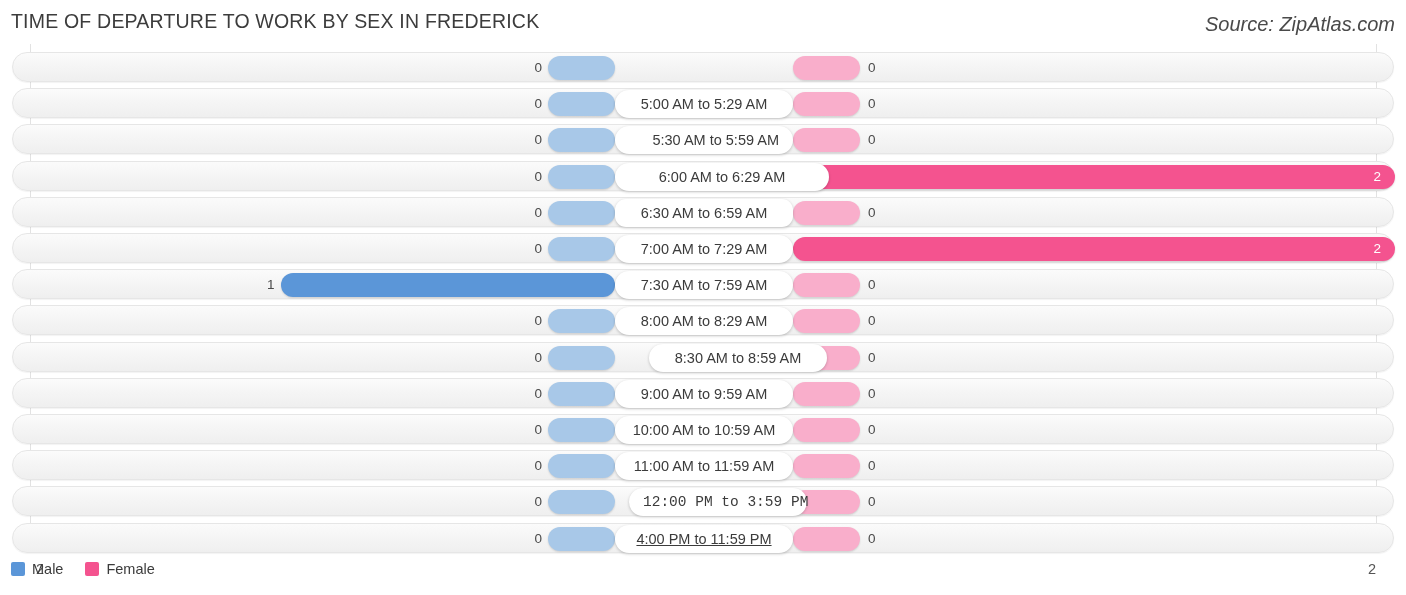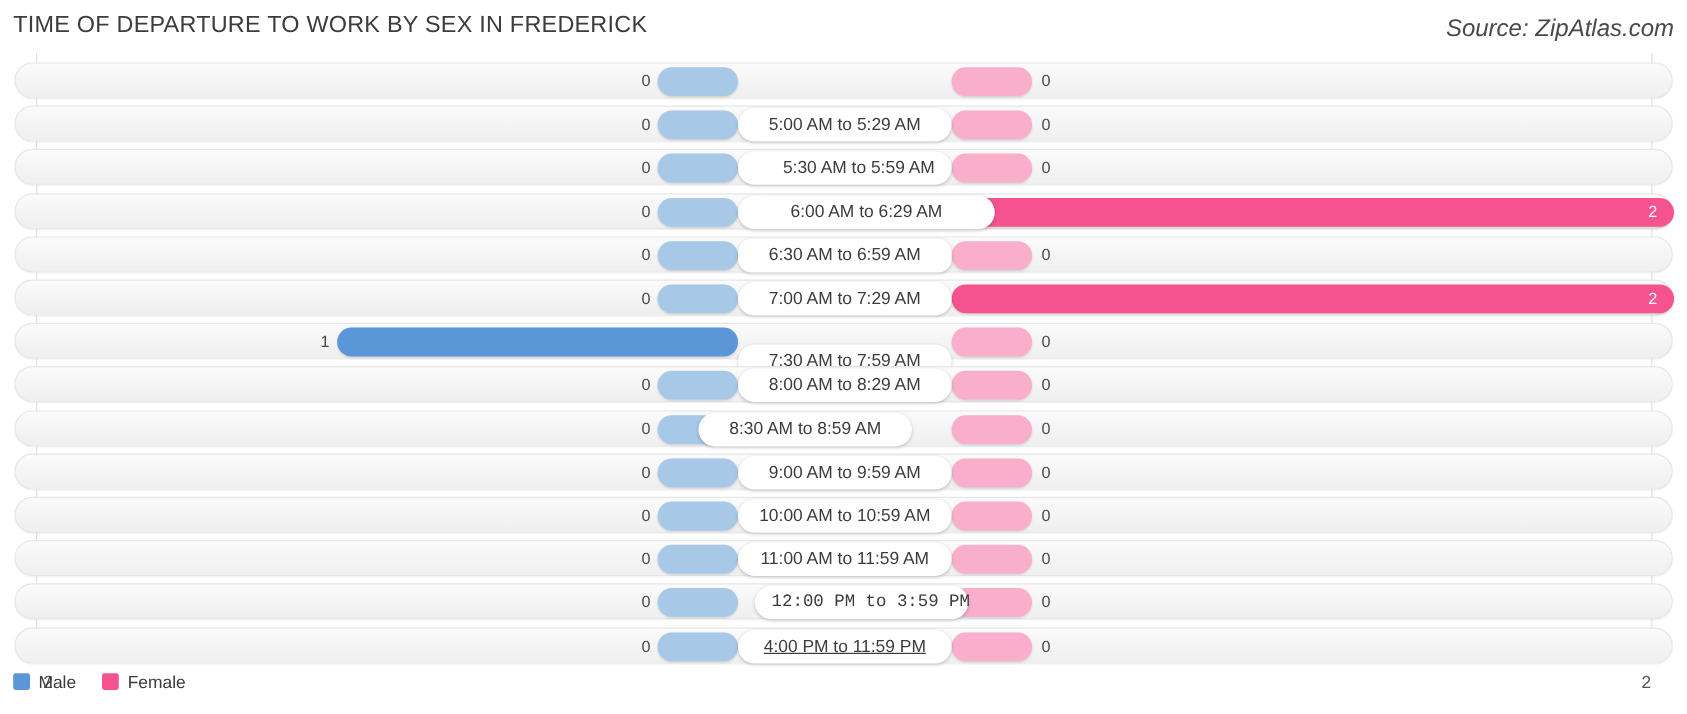--- a/index.html
+++ b/index.html
@@ -217,35 +217,35 @@
       <div class="val val-male" style="left: 489px; width: 40px;">0</div>
       <div class="bar bar-female filled" style="left: 780px; width: 602px;"></div>
       <div class="val val-female inside" style="left: 1338px; width: 30px; text-align: right;">2</div>
       <div class="cat-pill" style="left: 602px; width: 178px;">7:00 AM to 7:29 AM</div>
     </div>
     <div class="row" style="top: 225.2px;">
       <div class="bar bar-male filled" style="left: 267.5px; width: 334.5px;"></div>
       <div class="val val-male" style="left: 221.5px; width: 40px;">1</div>
       <div class="bar bar-female" style="left: 780px; width: 67px;"></div>
       <div class="val val-female" style="left: 855px; width: 40px;">0</div>
-      <div class="cat-pill" style="left: 602px; width: 178px; margin-top: 16px;">7:30 AM to 7:59 AM</div>
+      <div class="cat-pill" style="left: 602px; width: 178px;">7:30 AM to 7:59 AM</div>
     </div>
     <div class="row" style="top: 261.4px;">
       <div class="bar bar-male" style="left: 535px; width: 67px;"></div>
       <div class="val val-male" style="left: 489px; width: 40px;">0</div>
       <div class="bar bar-female" style="left: 780px; width: 67px;"></div>
       <div class="val val-female" style="left: 855px; width: 40px;">0</div>
       <div class="cat-pill" style="left: 602px; width: 178px;">8:00 AM to 8:29 AM</div>
     </div>
     <div class="row" style="top: 297.6px;">
       <div class="bar bar-male" style="left: 535px; width: 67px;"></div>
       <div class="val val-male" style="left: 489px; width: 40px;">0</div>
       <div class="bar bar-female" style="left: 780px; width: 67px;"></div>
       <div class="val val-female" style="left: 855px; width: 40px;">0</div>
-      <div class="cat-pill" style="left: 569px; width: 178px; text-align: center;">8:30 AM to 8:59 AM</div>
+      <div class="cat-pill" style="left: 636px; width: 178px; text-align: center;">8:30 AM to 8:59 AM</div>
     </div>
     <div class="row" style="top: 333.8px;">
       <div class="bar bar-male" style="left: 535px; width: 67px;"></div>
       <div class="val val-male" style="left: 489px; width: 40px;">0</div>
       <div class="bar bar-female" style="left: 780px; width: 67px;"></div>
       <div class="val val-female" style="left: 855px; width: 40px;">0</div>
       <div class="cat-pill" style="left: 602px; width: 178px;">9:00 AM to 9:59 AM</div>
     </div>
     <div class="row" style="top: 370px;">
       <div class="bar bar-male" style="left: 535px; width: 67px;"></div>

